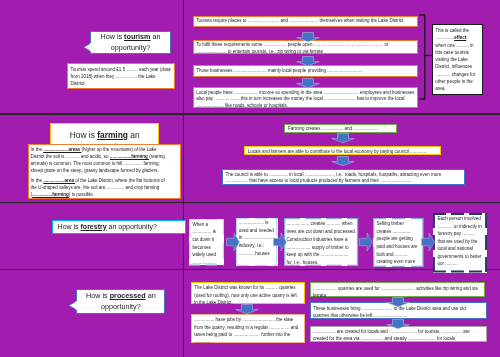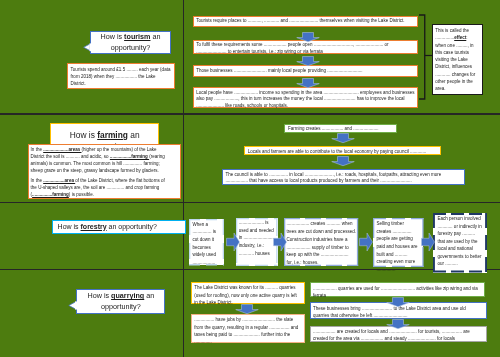--- a/index.html
+++ b/index.html
@@ -1,18 +1,18 @@
 <!DOCTYPE html>
 <html><head>
 <meta charset="utf-8">
 <style>
   html,body{margin:0;padding:0;background:#fff;}
   body{width:500px;height:357px;font-family:"Liberation Sans",sans-serif;overflow:hidden;position:relative;
        -webkit-font-smoothing:antialiased;}
-  .page{position:absolute;left:0;top:0;width:500px;height:357px;background:#4d7c0f;}
+  .page{position:absolute;left:0;top:0;width:500px;height:357px;background:#a21caf;}
   .hline{position:absolute;left:0;width:500px;height:1.5px;background:#262626;}
   .vline{position:absolute;width:1.2px;background:#262626;}
 
   
   .tb{position:absolute;box-sizing:border-box;background:#fff;
       font-size:4.5px;line-height:1.5;color:#1a1a1a;letter-spacing:0.01px;}
   .tb .inner{padding:1.5px 2.2px;}
 
   .orange-thick{border:1.7px solid #ED7D31;}
   .blue-thin{border:0.7px solid #4472C4;}
@@ -188,21 +188,21 @@
     <path class="ar2" d="M1 12.5 H16 V2 L27 20 L16 38 V27.5 H1 Z"></path>
   </svg>
   <svg class="arrow" style="left:359px;top:232px;width:14px;height:20px;" viewBox="0 0 28 40">
     <path class="ar2" d="M1 12.5 H16 V2 L27 20 L16 38 V27.5 H1 Z"></path>
   </svg>
   <svg class="arrow" style="left:421px;top:232px;width:14px;height:20px;" viewBox="0 0 28 40">
     <path class="ar2" d="M1 12.5 H16 V2 L27 20 L16 38 V27.5 H1 Z"></path>
   </svg>
 
   <div class="bubble blue-thin" style="left:76.4px;top:289.4px;width:89px;height:24.4px;">
-    <div class="txt">How is <b>quarrying</b> an opportunity?</div>
+    <div class="txt">How is <b>processed</b> an opportunity?</div>
   </div>
   <svg class="arrow" style="left:68px;top:300.5px;width:8.8px;height:9.4px;" viewBox="0 0 20 22">
     <path d="M17.5 2 L1.6 10.5 L17.5 19 Z" fill="#ffffff" stroke="#4472C4" stroke-width="1.8" stroke-linejoin="round"></path>
     <rect x="16" y="1" width="6" height="19" fill="#ffffff"></rect>
   </svg>
 
   <div class="tb yellow-thin" style="left:190.8px;top:281.5px;width:114px;height:22px;border-width:1px;">
     <div class="inner" style="padding:1.8px 2.4px;line-height:1.62;">The Lake District was known for its .......... quarries (used for roofing), now only one active quarry is left in the Lake District.</div>
   </div>
   <div class="tb" style="left:190.8px;top:313.7px;width:114px;height:28.9px;border:1px solid #F4B183;">

